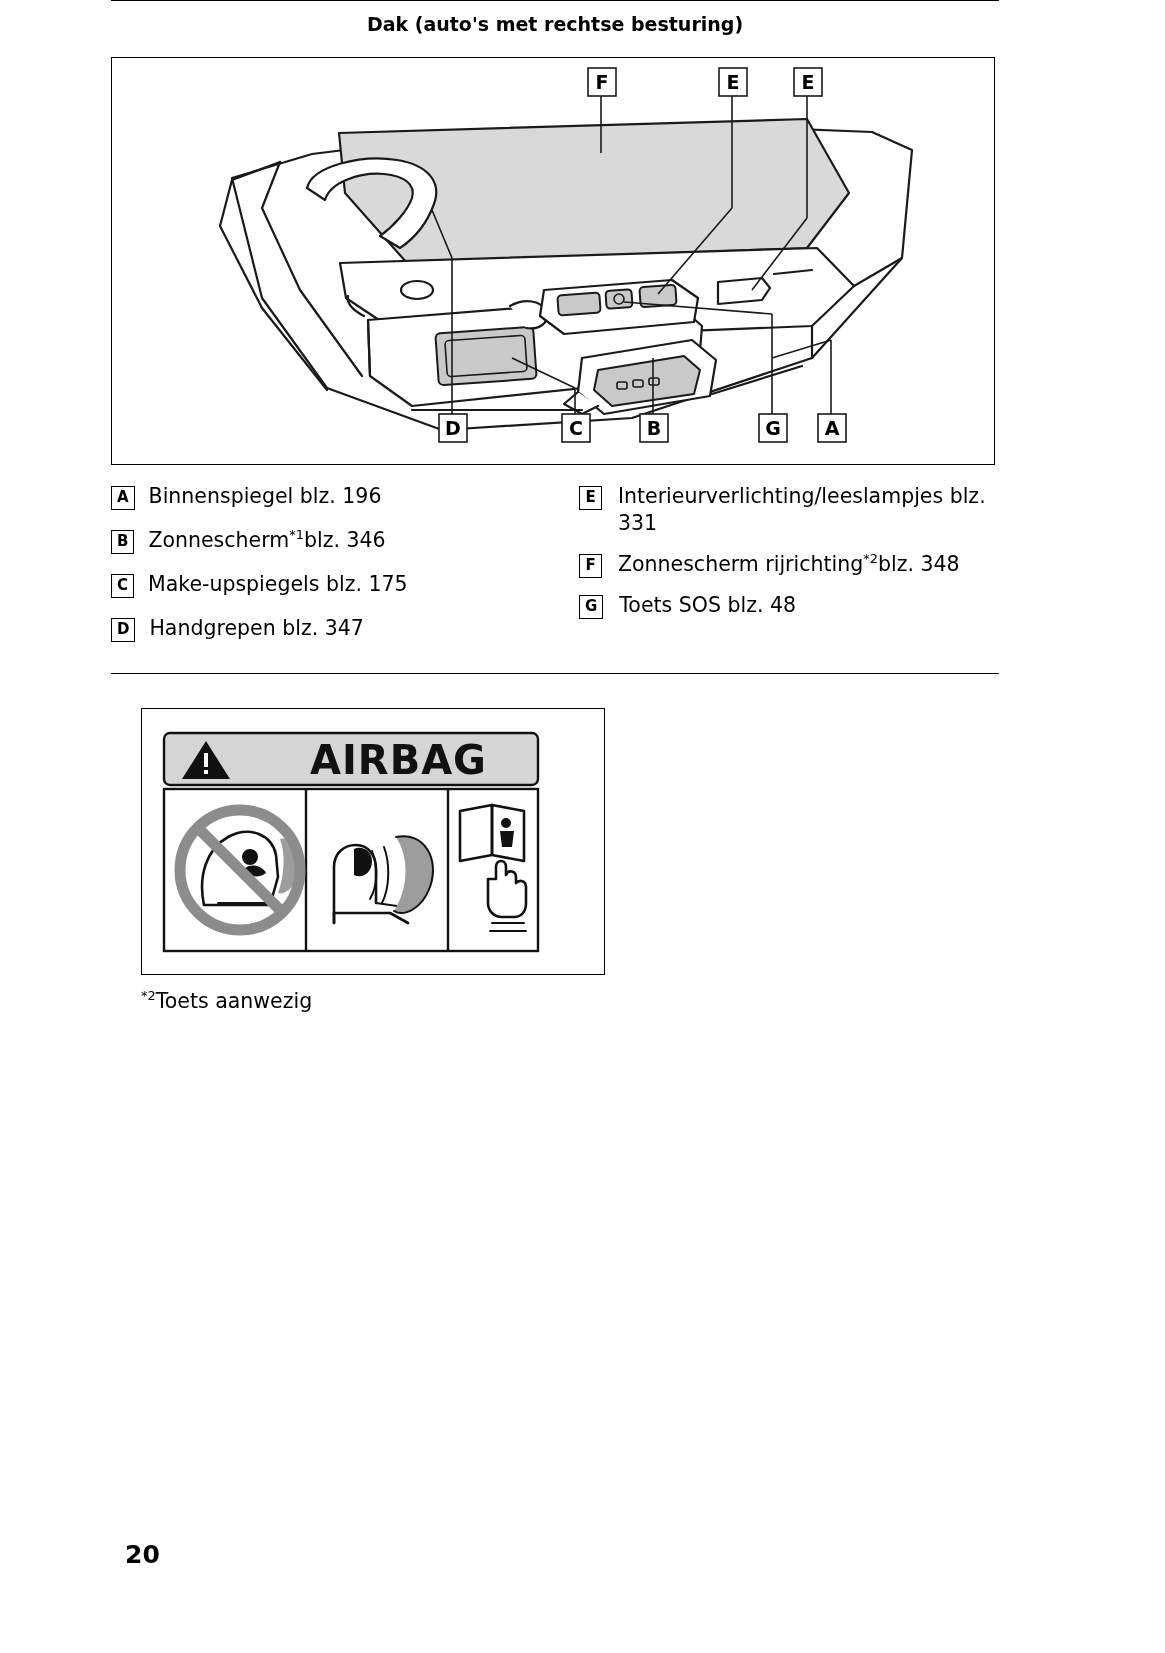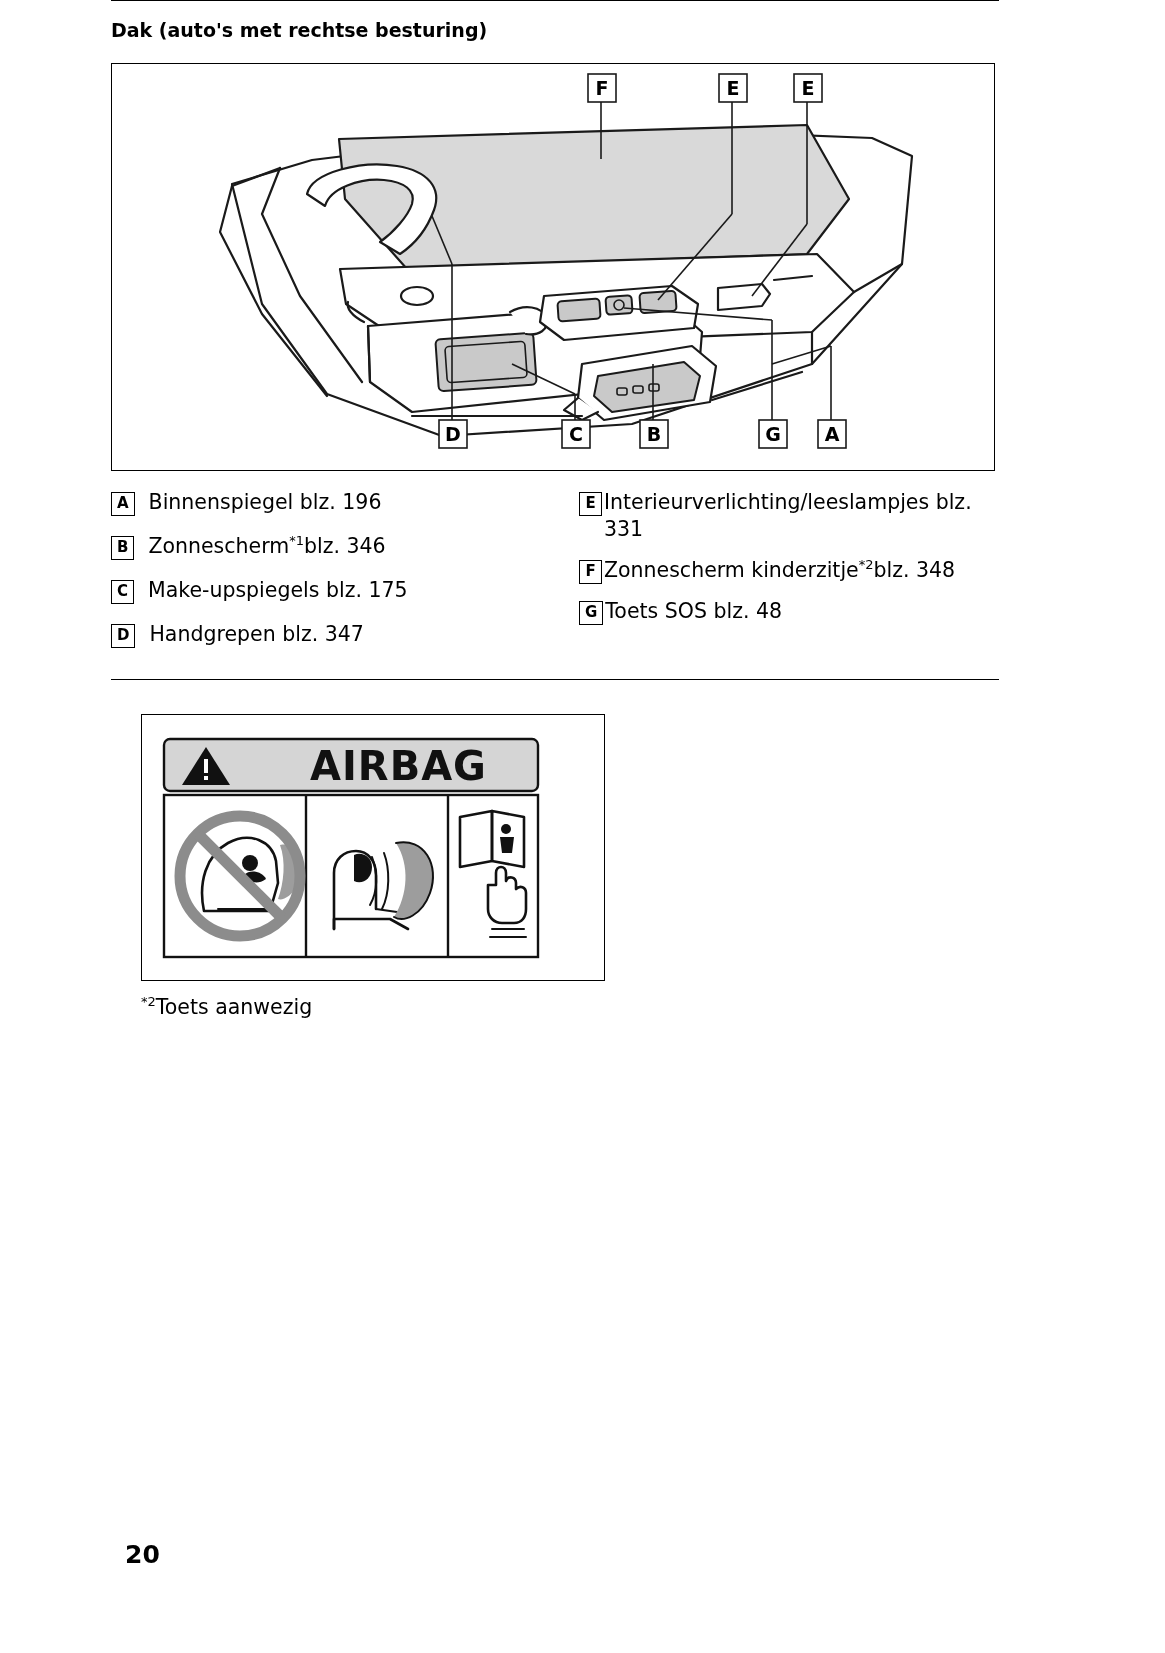--- a/index.html
+++ b/index.html
@@ -38,22 +38,23 @@
     font-family: "DejaVu Sans", sans-serif;
   }
   .rule {
     border: 0;
     border-top: 1.6px solid #000;
     margin: 0;
   }
   .section-title {
     font-size: 19px;
     font-weight: bold;
-    margin-top: 18px;
+    margin-top: 12px;
     margin-bottom: 22px;
+    text-align: center;
   }
 
   
   .figure-box {
     position: relative;
     border: 1.3px solid #000;
     width: 884px;
     height: 408px;
     box-sizing: border-box;
     background: #fff;
@@ -90,21 +91,21 @@
     min-width: 11px;
     text-align: center;
     margin-top: 3px;
     font-family: "DejaVu Sans", sans-serif;
   }
   .legend-text {
     margin-left: 14px;
     line-height: 1.32;
     font-size: 20.5px;
   }
-  .legend-col.right .legend-text { margin-left: 2px; }
+  .legend-col.right .legend-text { margin-left: 16px; }
   sup.star {
     font-size: 13px;
     vertical-align: super;
     line-height: 0;
   }
 
   .rule2 {
     border: 0;
     border-top: 1.6px solid #000;
     margin-top: 14px;
@@ -313,21 +314,21 @@
 
       <div class="legend-col right">
 
         <div class="legend-item">
           <span class="tag">E</span>
           <span class="legend-text">Interieurverlichting/leeslampjes blz. 331</span>
         </div>
 
         <div class="legend-item">
           <span class="tag">F</span>
-          <span class="legend-text"><span>Zonnescherm kinderzitje</span><sup class="star">*2</sup><span>blz. 348</span></span>
+          <span class="legend-text"><span>Zonnescherm rijrichting</span><sup class="star">*2</sup><span>blz. 348</span></span>
         </div>
 
         <div class="legend-item">
           <span class="tag">G</span>
           <span class="legend-text">Toets SOS blz. 48</span>
         </div>
 
       </div>
     </div>
 

